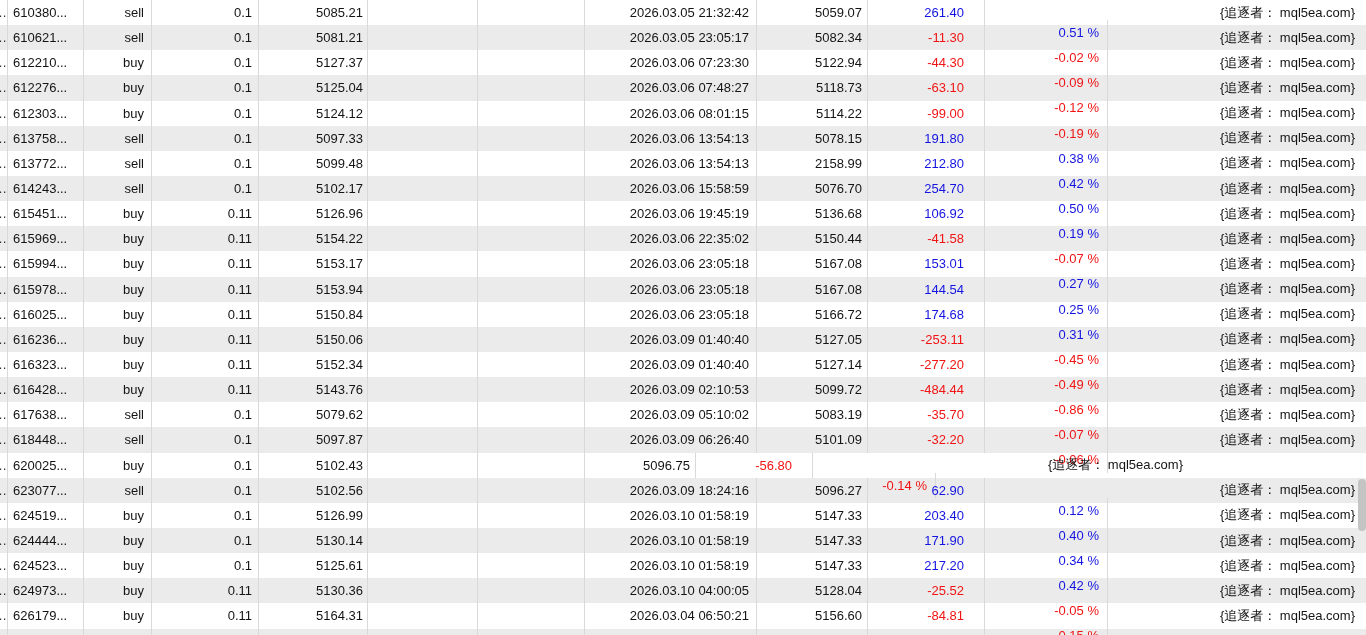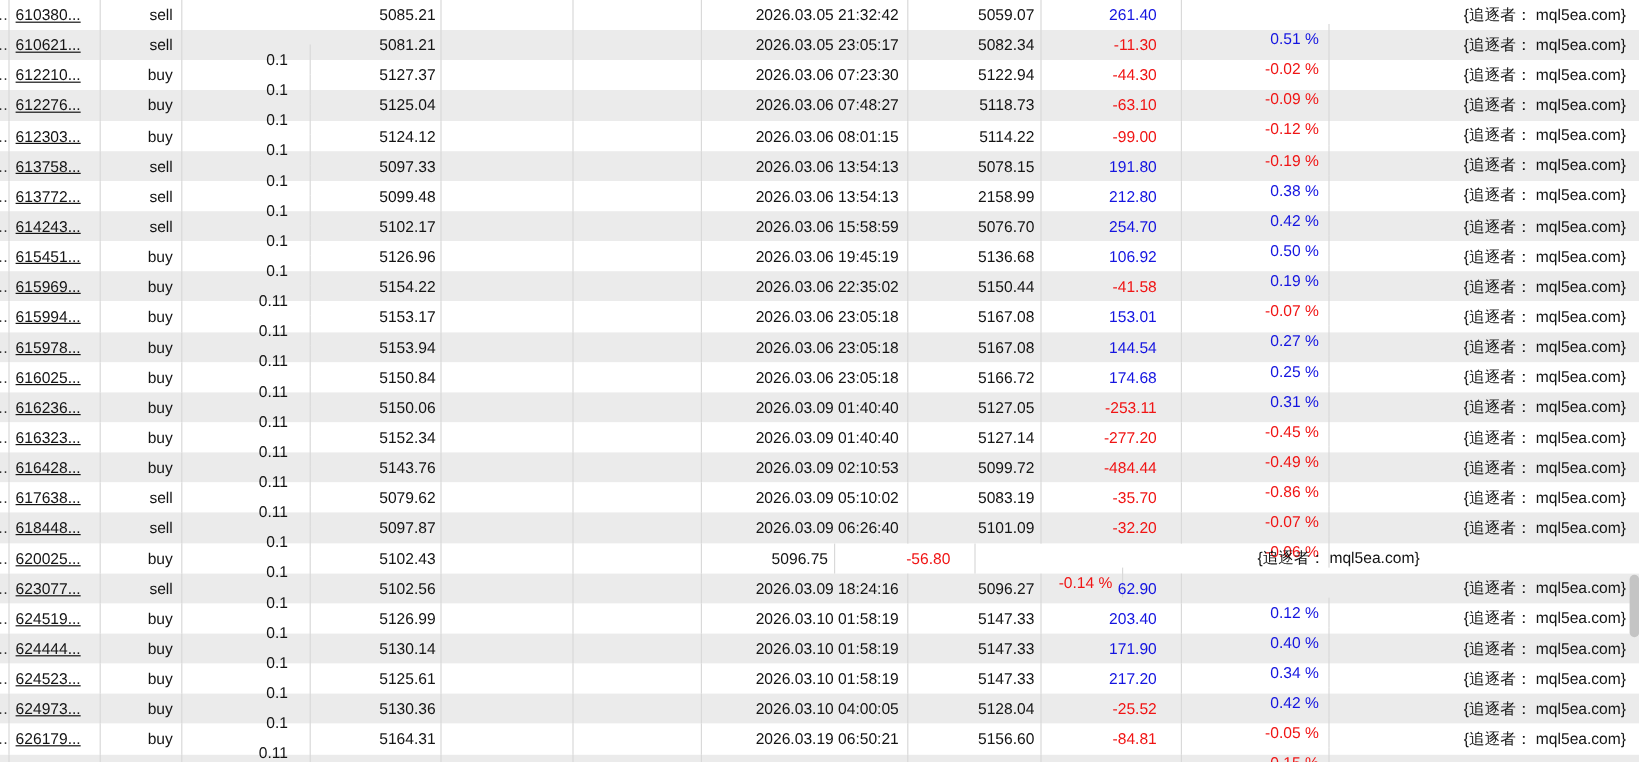--- a/index.html
+++ b/index.html
@@ -38,25 +38,25 @@
     height: 100%;
     display: flex;
     align-items: center;
     justify-content: flex-end;
     border-right: 1px solid var(--grid);
     font-size: 13px;
     color: var(--ink);
     white-space: nowrap;
     overflow: hidden;
   }
-  .cell.left { justify-content: flex-start; text-decoration: underline; }
+  .cell.left { justify-content: flex-start; }
   .c0  { width: 8px;   padding: 0; color: #333; }
   .c1  { width: 76px;  padding-left: 5px; }
   .c2  { width: 68px;  padding-right: 7px; }
-  .c3  { width: 107px; padding-right: 18px; margin-top: 37px; }
+  .c3  { width: 107px; padding-right: 6px; }
   .c4  { width: 109px; padding-right: 4px; }
   .c5  { width: 110px; }
   .c6  { width: 107px; }
   .c7  { width: 172px; padding-right: 7px; text-align: center; }
   .c8  { width: 111px; padding-right: 5px; }
   .c9  { width: 117px; padding-right: 20px; }
   .c10 { width: 123px; padding-right: 8px; margin-top: 20px; }
   .c11 { width: 258px; padding-right: 11px; border-right: none; }
   .pos { color: var(--pos); }
   .neg { color: var(--neg); }
@@ -410,21 +410,21 @@
     <div class="cell c11">{追逐者： mql5ea.com}</div>
   </div>
     <div class="row">
     <div class="cell c0">…</div>
     <div class="cell c1 left">626179...</div>
     <div class="cell c2">buy</div>
     <div class="cell c3">0.11</div>
     <div class="cell c4">5164.31</div>
     <div class="cell c5"></div>
     <div class="cell c6"></div>
-    <div class="cell c7">2026.03.19 06:50:21</div>
+    <div class="cell c7">2026.03.04 06:50:21</div>
     <div class="cell c8">5156.60</div>
     <div class="cell c9 neg">-84.81</div>
     <div class="cell c10 neg">-0.15 %</div>
     <div class="cell c11">{追逐者： mql5ea.com}</div>
   </div>
     <div class="row even">
     <div class="cell c0"></div>
     <div class="cell c1 left"></div>
     <div class="cell c2"></div>
     <div class="cell c3"></div>

